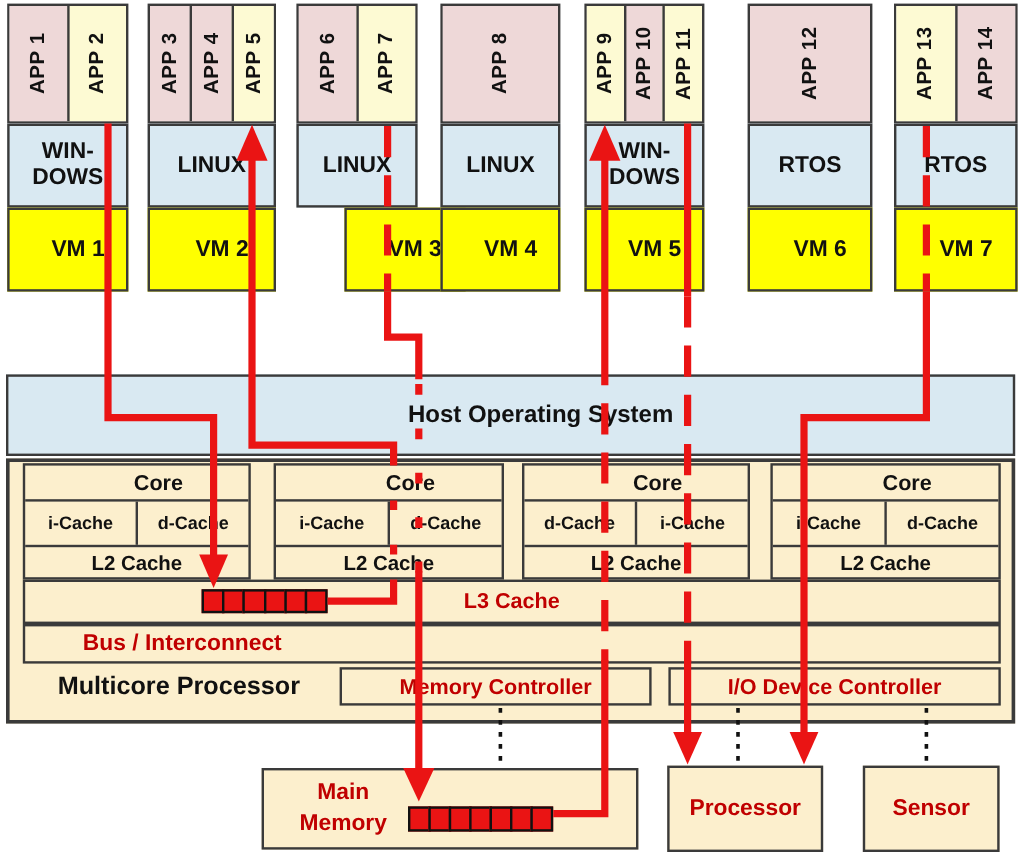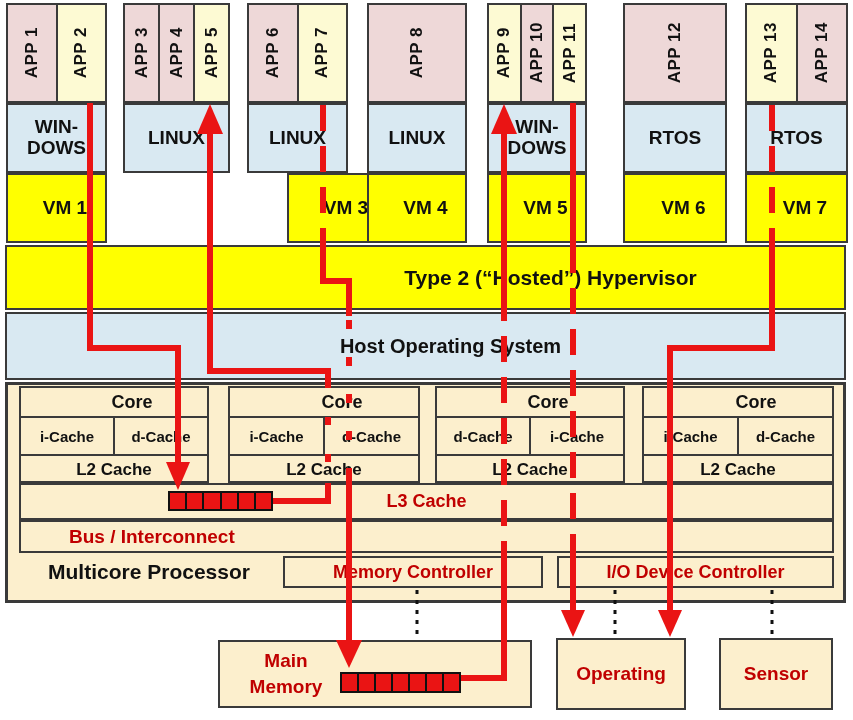--- a/index.html
+++ b/index.html
@@ -85,20 +85,23 @@
     <div class="app-cell" data-variant="pink">
         <span class="vtext">APP 4</span>
       </div>
     <div class="app-cell" data-variant="cream">
         <span class="vtext">APP 5</span>
       </div>
   </div>
   <div class="box os-box center" style="left:123px;top:103px;width:107px;height:70px;">
       <span class="os-label">LINUX</span>
     </div>
+  <div class="box vm-box center" style="left:123px;top:173px;width:107px;height:70px;">
+      <span>VM 2</span>
+    </div>
 
   <div class="box apps-row" style="left:247px;top:3px;width:101px;height:100px;">
     <div class="app-cell" data-variant="pink">
         <span class="vtext">APP 6</span>
       </div>
     <div class="app-cell" data-variant="cream">
         <span class="vtext">APP 7</span>
       </div>
   </div>
   <div class="box os-box center" style="left:247px;top:103px;width:101px;height:70px;">
@@ -159,23 +162,20 @@
         <span class="vtext">APP 14</span>
       </div>
   </div>
   <div class="box os-box center" style="left:745px;top:103px;width:103px;height:70px;">
       <span class="os-label">RTOS</span>
     </div>
   <div class="box vm-box center" style="left:745px;top:173px;width:103px;height:70px;">
       <span>VM 7</span>
     </div>
 
-  <div class="box hyp-band center" style="left:5px;top:245px;width:841px;height:65px;">
-    <span class="pad">Type 2 (“Hosted”) Hypervisor</span>
-  </div>
   <div class="box host-band center" style="left:5px;top:312px;width:841px;height:68px;">
     <span class="pad">Host Operating System</span>
   </div>
 
   <div class="box proc" style="left:5px;top:382px;width:841px;height:221px;"></div>
 
   <div class="box core" style="left:19px;top:386px;width:190px;height:97px;">
     <div class="core-title center">Core</div>
     <div class="cache-row">
       <div class="cache-cell">i-Cache</div>
@@ -220,21 +220,21 @@
   </div>
   <div class="box ctrl center" style="left:557px;top:556px;width:277px;height:32px;">
     <span>I/O Device Controller</span>
   </div>
   <div class="abs proc-label" style="left:14px;top:560px;width:270px;">Multicore Processor</div>
 
   <div class="box periph" style="left:218px;top:640px;width:314px;height:68px;"></div>
   <div class="mm-label" style="left:230px;top:648px;width:112px;"><span class="os-label">Main
 Memory</span></div>
   <div class="box periph center" style="left:556px;top:638px;width:130px;height:72px;">
-    <span>Operating</span>
+    <span>Processor</span>
   </div>
   <div class="box periph center" style="left:719px;top:638px;width:114px;height:72px;">
     <span>Sensor</span>
   </div>
 
   <div class="cells" style="left:168px;top:491px;width:105px;height:20px;">
       <div></div>
       <div></div>
       <div></div>
       <div></div>

